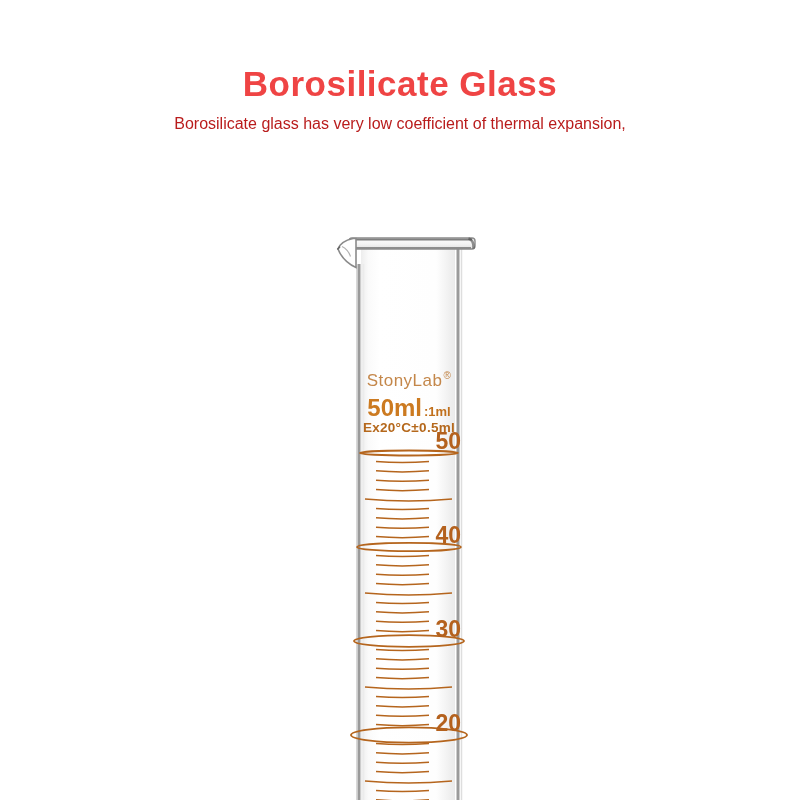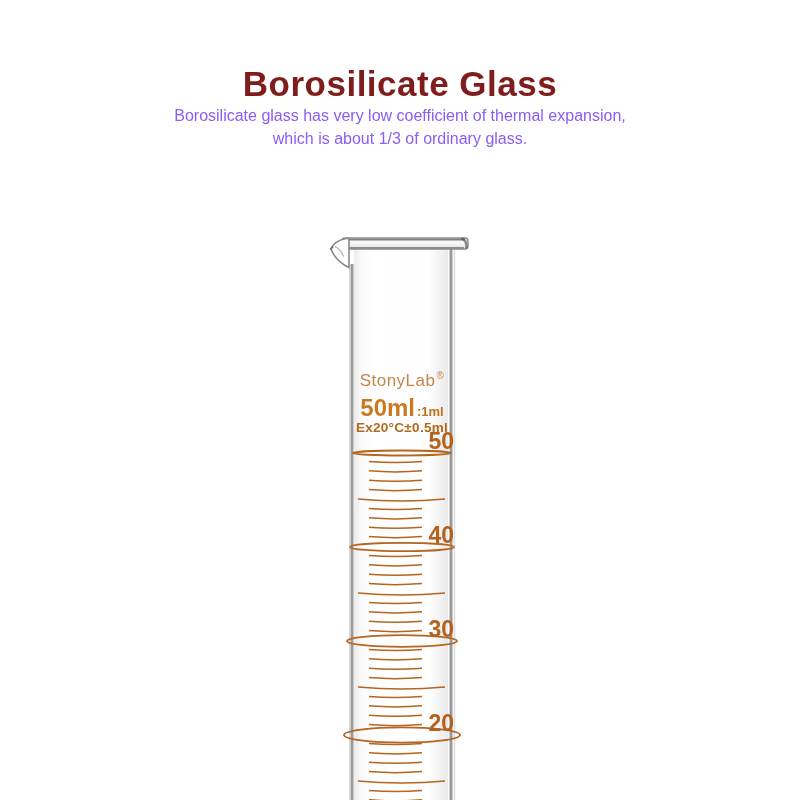--- a/index.html
+++ b/index.html
@@ -1,22 +1,22 @@
 <!DOCTYPE html>
 <html><head>
 <meta charset="utf-8">
 <style>
   html,body{margin:0;padding:0;background:#ffffff;}
   .page{position:relative;width:800px;height:800px;background:#ffffff;overflow:hidden;
         font-family:"Liberation Sans",sans-serif;}
-  .page-title{margin:64px 0 0 0;text-align:center;font-size:35px;font-weight:700;
-              letter-spacing:0.5px;color:#7f1d1d;}
+  .page-title{margin:64px 0 8px 0;text-align:center;font-size:35px;font-weight:700;
+              letter-spacing:0.5px;color:#ef4444;}
   .description{text-align:center;font-size:16px;line-height:23px;
-               color:#8b5cf6;font-weight:400;}
-  .cylinder-wrap{position:absolute;left:325px;top:230px;width:150px;height:570px;}
+               color:#b91c1c;font-weight:400;}
+  .cylinder-wrap{position:absolute;left:332px;top:230px;width:150px;height:570px;}
   
   .brand-text{fill:#c4874a;font:400 17px "Liberation Sans",sans-serif;letter-spacing:0.5px;text-anchor:middle;}
   .brand-reg{font-size:10px;}
   .capacity-big{fill:#cc7a20;font:700 24px "Liberation Sans",sans-serif;}
   .capacity-small{fill:#c1701c;font:700 13px "Liberation Sans",sans-serif;}
   .calibration{fill:#b5681c;font:700 13.5px "Liberation Sans",sans-serif;text-anchor:middle;letter-spacing:0.3px;}
   .scale-num{fill:#b4611d;font:700 23px "Liberation Sans",sans-serif;text-anchor:end;}
   .tick-major{fill:none;stroke-width:1.8;}
   .tick-medium{fill:none;stroke-width:1.7;}
   .tick-minor{fill:none;stroke-width:1.5;}
@@ -24,21 +24,20 @@
 </style>
 </head>
 <body>
 
 <div class="page">
 
   <h1 class="page-title">Borosilicate Glass</h1>
 
   <div class="description">
     <div>Borosilicate glass has very low coefficient of thermal expansion,</div>
-    <div>which is about 1/3 of ordinary glass.</div>
   </div>
 
   <div class="cylinder-wrap">
     <svg width="150" height="570" viewBox="0 0 150 570" xmlns="http://www.w3.org/2000/svg">
       <defs>
         <linearGradient id="bodyGrad" x1="0" y1="0" x2="1" y2="0">
           <stop offset="0" stop-color="#ededed"></stop>
           <stop offset="0.08" stop-color="#fafafa"></stop>
           <stop offset="0.2" stop-color="#ffffff"></stop>
           <stop offset="0.8" stop-color="#fefefe"></stop>

